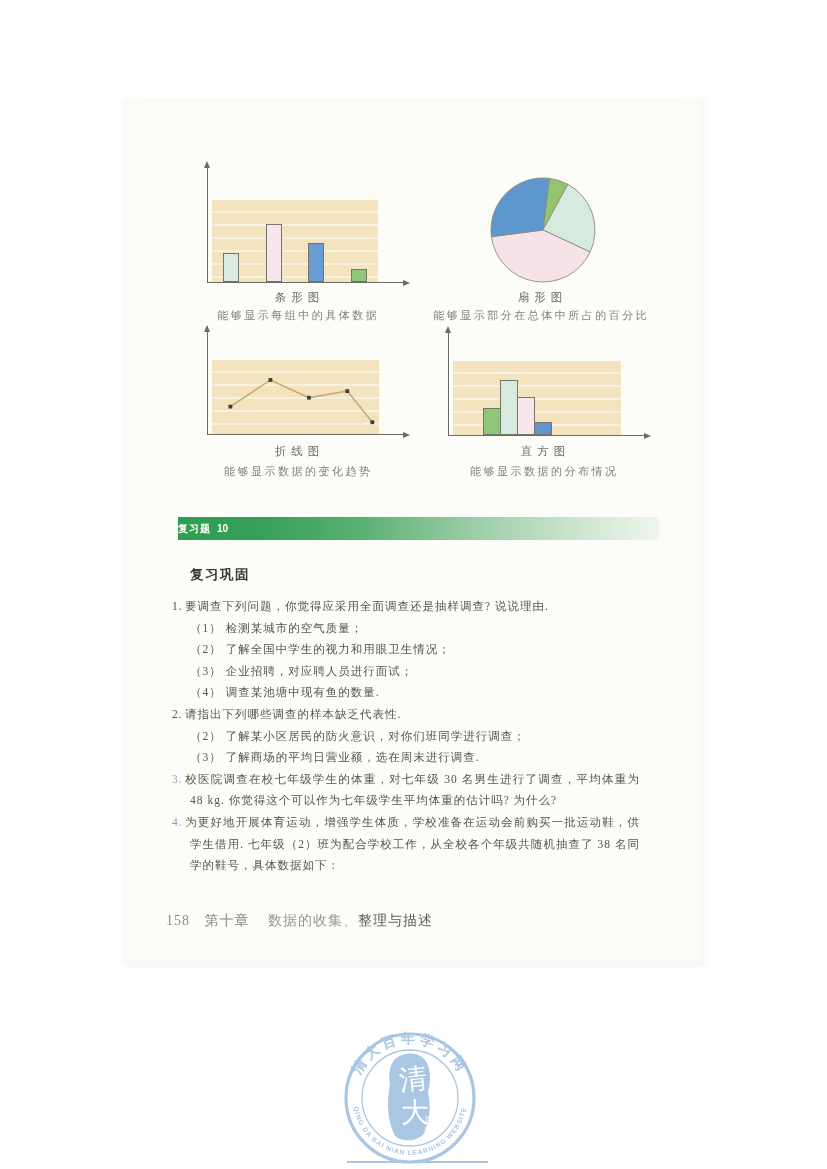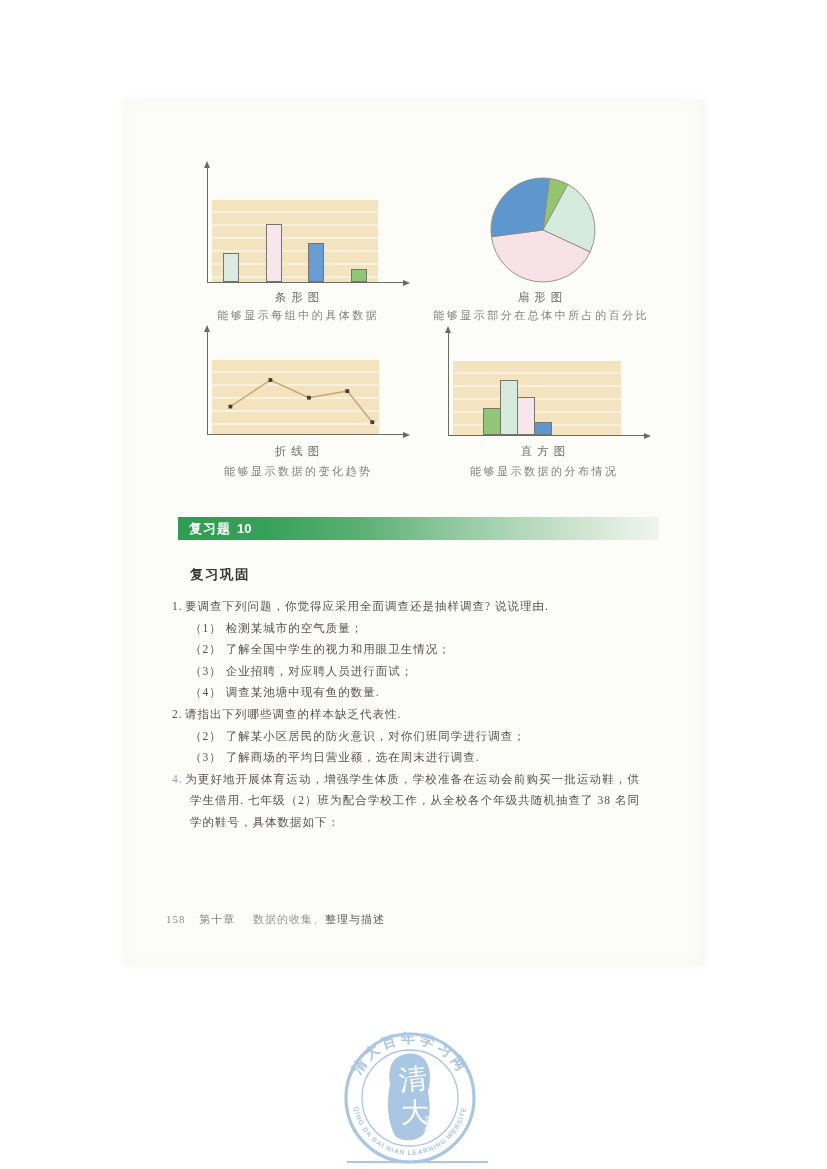--- a/index.html
+++ b/index.html
@@ -28,34 +28,34 @@
   .chart-title{position:absolute;width:240px;text-align:center;font-size:11.5px;color:#6e6d64;
                letter-spacing:5px;text-indent:5px;}
   .chart-caption{position:absolute;width:300px;text-align:center;font-size:11px;color:#82817a;
                  letter-spacing:2.5px;text-indent:2.5px;}
   .line-panel svg{display:block;}
 
   
   .banner{position:absolute;left:54px;top:417px;width:481px;height:23px;line-height:23px;
           background:linear-gradient(90deg,#2f9d52 0%,#36a158 18%,#5bb074 38%,#93c9a0 58%,
                      #c2dfc6 78%,#e6f1e4 95%,#eef5ec 100%);
-          color:#ffffff;font-family:"Liberation Sans", sans-serif;font-weight:bold;font-size:13px;
-          padding-left:11px;box-sizing:border-box;letter-spacing:1px;}
+          color:#ffffff;font-family:"Liberation Sans", sans-serif;font-weight:bold;font-size:10px;
+          box-sizing:border-box;letter-spacing:1px;}
   .banner .num{margin-left:6px;letter-spacing:0;}
   .section-heading{position:absolute;left:66px;top:466px;font-family:"Liberation Sans", sans-serif;
                    font-weight:bold;font-size:13.5px;color:#3a3a36;letter-spacing:1.5px;}
   .questions{position:absolute;left:48px;top:496px;width:468px;font-size:11.5px;color:#56544b;
              line-height:21.6px;letter-spacing:1px;}
   .q-text{padding-left:18px;text-indent:-18px;text-align:justify;}
   .q-num{display:inline-block;width:13px;text-indent:0;}
   .q-sub{margin-left:18px;}
   .question:nth-child(3) .q-num,.question:nth-child(4) .q-num{color:#8ba3c2;}
 
   
-  .footer{position:absolute;left:42px;top:812px;font-size:11px;color:#8f8e88;letter-spacing:1px;}
+  .footer{position:absolute;left:42px;top:812px;font-size:14px;color:#8f8e88;letter-spacing:1px;}
   .footer .chap{margin-left:10px;color:#84837c;}
   .footer .t1{margin-left:14px;color:#98978f;}
   .footer .t2{color:#5c5b54;}
 
   
   .watermark{position:absolute;left:340px;top:1028px;width:140px;height:140px;}
   .wm-underline{position:absolute;left:347px;top:1161px;width:141px;height:2px;background:#a9c6e2;}
 </style>
 </head>
 <body>
@@ -122,20 +122,23 @@
           <div class="q-sub">（2） 了解全国中学生的视力和用眼卫生情况；</div>
           <div class="q-sub">（3） 企业招聘，对应聘人员进行面试；</div>
           <div class="q-sub">（4） 调查某池塘中现有鱼的数量.</div>
         </div>
         <div class="question">
           <div class="q-text"><span class="q-num">2.</span>请指出下列哪些调查的样本缺乏代表性.</div>
           <div class="q-sub">（2） 了解某小区居民的防火意识，对你们班同学进行调查；</div>
           <div class="q-sub">（3） 了解商场的平均日营业额，选在周末进行调查.</div>
         </div>
         <div class="question">
+          <div class="q-text"><span class="q-num">3.</span>校医院调查在校七年级学生的体重，对七年级 30 名男生进行了调查，平均体重为 48 kg. 你觉得这个可以作为七年级学生平均体重的估计吗? 为什么?</div>
+        </div>
+        <div class="question">
           <div class="q-text"><span class="q-num">4.</span>为更好地开展体育运动，增强学生体质，学校准备在运动会前购买一批运动鞋，供学生借用. 七年级（2）班为配合学校工作，从全校各个年级共随机抽查了 38 名同学的鞋号，具体数据如下：</div>
         </div>
       </div>
 
     <div class="footer">
       <span>158</span>
       <span class="chap">第十章</span>
       <span class="t1">数据的收集、</span><span class="t2">整理与描述</span>
     </div>
   </div>

